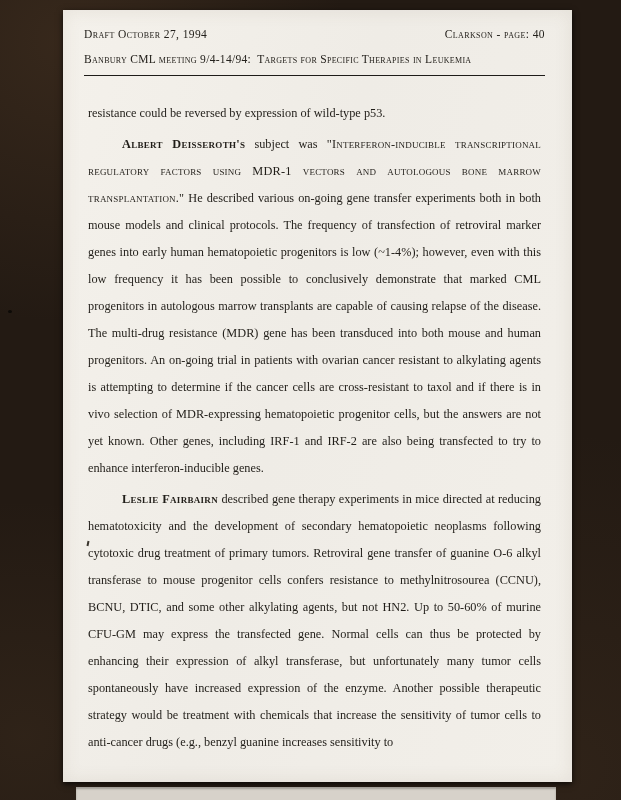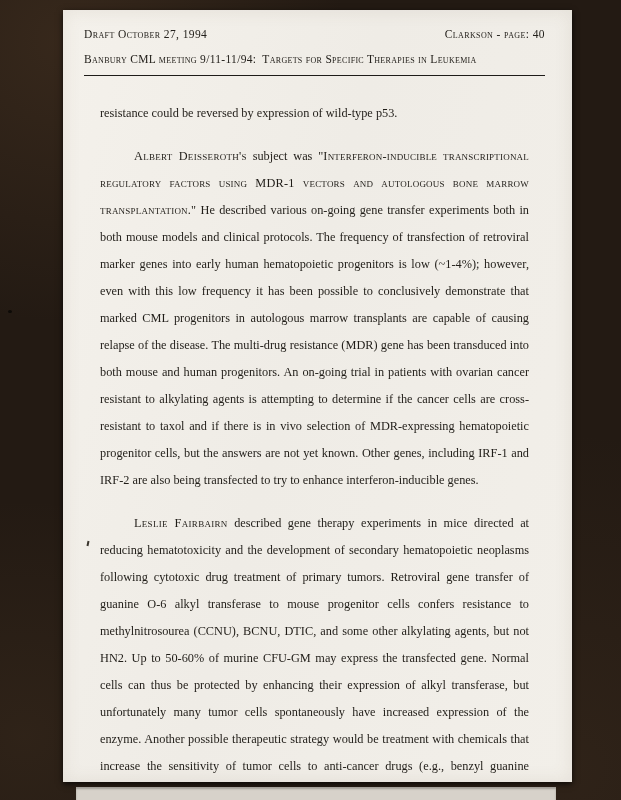--- a/index.html
+++ b/index.html
@@ -72,28 +72,28 @@
     margin: 10px 0 0 0;
   }
   .doc-body {
     margin-top: 24px;
     font-size: 12.3px;
     line-height: 27px;
     text-align: justify;
     color: #201d18;
   }
   .para {
-    margin: 16px;
+    margin: 4px;
   }
   .para.indent {
     text-indent: 34px;
   }
   .speaker {
     font-variant: small-caps;
-    font-weight: normal;
+    font-weight: bold;
     letter-spacing: 0.3px;
   }
   .smallcaps {
     font-variant: small-caps;
     letter-spacing: 0.2px;
   }
   .italic {
   }
   .pen-mark {
     position: absolute;
@@ -112,21 +112,21 @@
 
   <div class="speck"></div>
 
   <div class="paper">
 
     <div class="header-row">
       <span>Draft October 27, 1994</span>
       <span>Clarkson - page: 40</span>
     </div>
 
-    <div class="subject">Banbury CML meeting 9/11-11/94:  Targets for Specific Therapies in Leukemia</div>
+    <div class="subject">Banbury CML meeting 9/4-14/94:  Targets for Specific Therapies in Leukemia</div>
 
     <hr class="header-rule">
 
     <div class="doc-body">
 
       <p class="para"><span>resistance could be reversed by expression of wild-type p53.</span></p>
 
       <p class="para indent"><span class="speaker">Albert Deisseroth's</span><span> subject was </span><span class="smallcaps">"Interferon-inducible transcriptional regulatory factors using MDR-1 vectors and autologous bone marrow transplantation."</span><span>  He described various on-going gene transfer experiments both in both mouse models and clinical protocols.  The frequency of transfection of retroviral marker genes into early human hematopoietic progenitors is low (~1-4%); however, even with this low frequency it has been possible to conclusively demonstrate that marked CML progenitors in autologous marrow transplants are capable of causing relapse of the disease.  The multi-drug resistance (MDR) gene has been transduced into both mouse and human progenitors.  An on-going trial in patients with ovarian cancer resistant to alkylating agents is attempting to determine if the cancer cells are cross-resistant to taxol and if there is </span><span class="italic">in vivo</span><span> selection of MDR-expressing hematopoietic progenitor cells, but the answers are not yet known.  Other genes, including IRF-1 and IRF-2 are also being transfected to try to enhance interferon-inducible genes.</span></p>
 
       <p class="para indent"><span class="speaker">Leslie Fairbairn</span><span> described gene therapy experiments in mice directed at reducing hematotoxicity and the development of secondary hematopoietic neoplasms following cytotoxic drug treatment of primary tumors.  Retroviral gene transfer of guanine O-6 alkyl transferase to mouse progenitor cells confers resistance to methylnitrosourea (CCNU), BCNU, DTIC, and some other alkylating agents, but not HN2.  Up to 50-60% of murine CFU-GM may express the transfected gene.  Normal cells can thus be protected by enhancing their expression of alkyl transferase, but unfortunately many tumor cells spontaneously have increased expression of the enzyme.  Another possible therapeutic strategy would be treatment with chemicals that increase the sensitivity of tumor cells to anti-cancer drugs (e.g., benzyl guanine increases sensitivity to</span></p>

